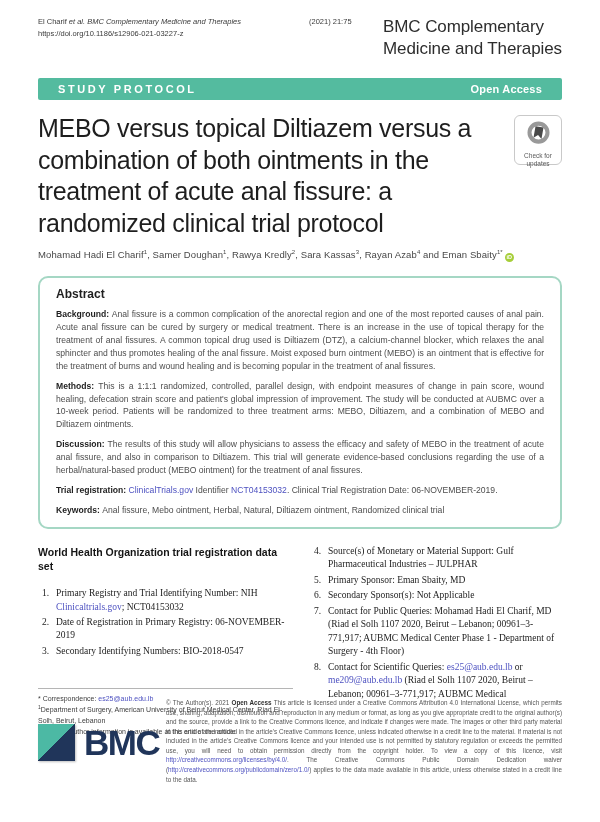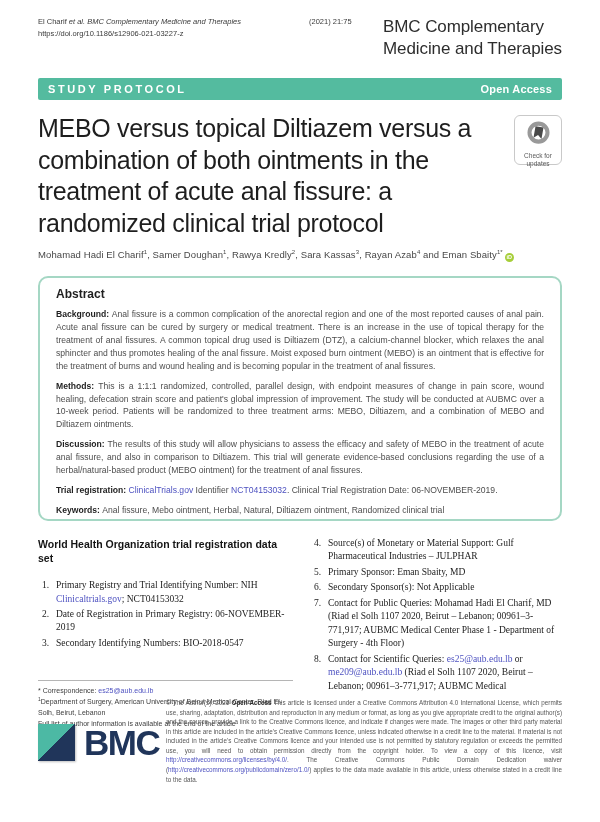--- a/index.html
+++ b/index.html
@@ -16,21 +16,21 @@
   .cite-block { font-size: 7.5px; color: #3a3a3a; line-height: 1.55; }
   .cite-line1 { display: flex; gap: 42px; }
   .cite-vol { margin-left: 26px; }
   .cite-block em { font-style: italic; }
   .journal-name { font-size: 17px; color: #2d2d2d; line-height: 1.3; letter-spacing: -0.1px; }
 
   
   .banner {
     margin-top: 18px; height: 22px; background: #54bb9f; border-radius: 2px;
     display: flex; align-items: center; justify-content: space-between;
-    padding: 0 10px; color: #fff; font-weight: bold;
+    padding: 0 20px; color: #fff; font-weight: bold;
   }
   .banner-type { font-size: 11px; letter-spacing: 2.6px; }
   .banner-access { font-size: 11px; letter-spacing: 0.2px; }
 
   
   .title-row { display: flex; justify-content: space-between; margin-top: 13px; }
   h1.title {
     width: 462px; font-size: 25px; font-weight: 400; color: #1e1e1e;
     line-height: 1.26; letter-spacing: -0.3px;
   }
@@ -46,21 +46,21 @@
   .authors sup { font-size: 6px; }
   .orcid {
     display: inline-block; width: 9px; height: 9px; border-radius: 50%;
     background: #a6ce39; color: #fff; font-size: 5.5px; font-weight: bold;
     text-align: center; line-height: 9px; vertical-align: -1px; margin-left: 2px;
   }
 
   
   .abstract {
     margin-top: 14px; border: 2px solid #a5d7c4; border-radius: 10px;
-    padding: 9px 16px 0 16px;
+    padding: 9px 16px 8px 16px;
   }
   .abs-heading { font-size: 12px; font-weight: bold; color: #1f1f1f; margin-bottom: 7px; }
   .abs-p { font-size: 8.6px; color: #4d4d4d; line-height: 1.5; text-align: justify; margin-bottom: 7px; }
   .abs-p:last-child { margin-bottom: 2px; }
   .abs-p strong { color: #1f1f1f; }
   a.lnk { color: #4d51c0; text-decoration: none; cursor: pointer; }
 
   
   .cols { display: flex; margin-top: 16px; }
   .col-l { width: 255px; flex: none; }

